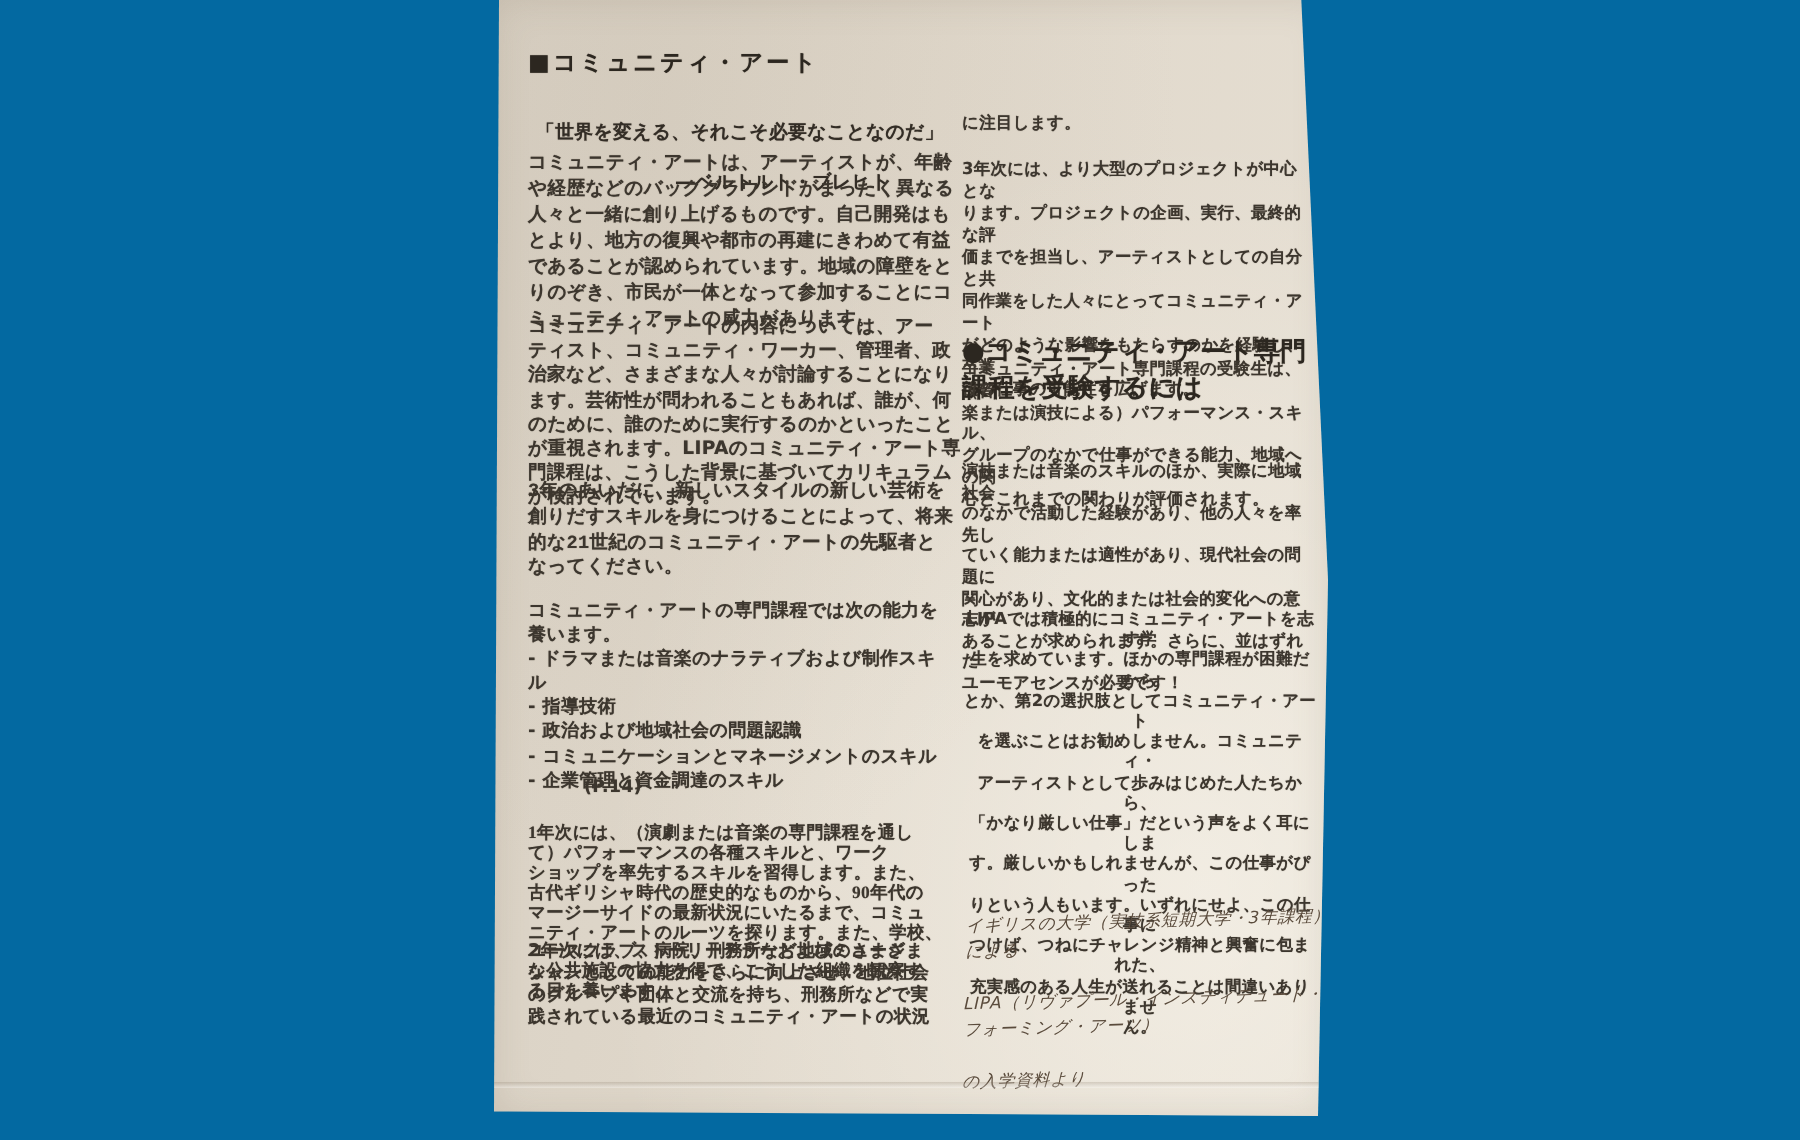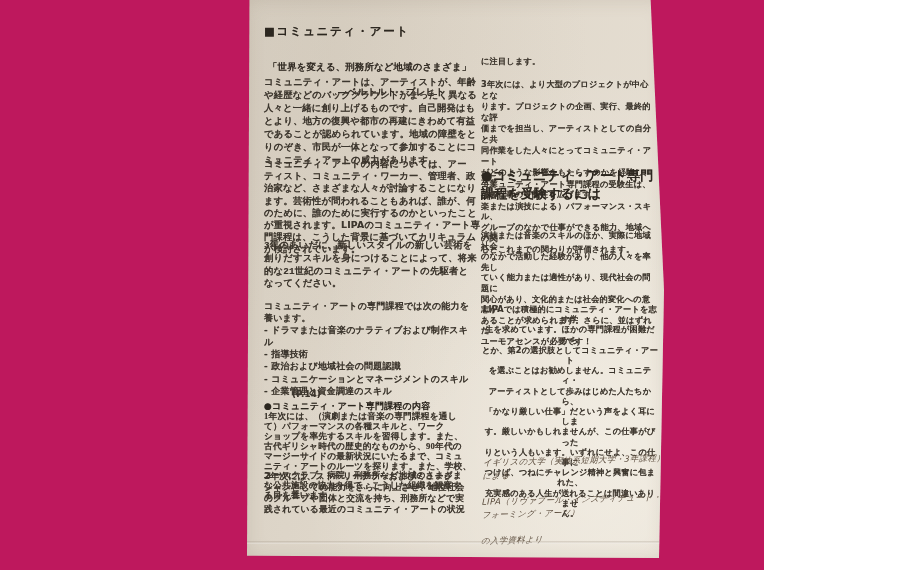--- a/index.html
+++ b/index.html
@@ -1,21 +1,21 @@
 <!DOCTYPE html>
 <html><head>
 <meta charset="utf-8">
 <style>
   html,body{margin:0;padding:0;}
   body{
     width:900px;height:570px;overflow:hidden;
     background:#ffffff;
     font-family:"DejaVu Sans",sans-serif;
   }
-  .stage{position:relative;width:764px;height:570px;background:#be185d;}
+  .stage{position:relative;width:900px;height:570px;background:#0369a1;}
   .paper{
     position:absolute;left:247px;top:0;width:417px;height:558px;
     background:
       radial-gradient(ellipse at 20% 10%, rgba(180,168,150,0.18), rgba(0,0,0,0) 55%),
       radial-gradient(ellipse at 85% 80%, rgba(255,252,244,0.5), rgba(0,0,0,0) 60%),
       linear-gradient(100deg,#d9d1c4 0%, #e0d8cb 45%, #e6dfd3 100%);
     clip-path: polygon(0.6% 0%, 96.8% 0%, 100% 52%, 98.8% 100%, 0% 99.6%);
     box-shadow: inset 0 0 18px rgba(120,105,85,0.18);
     color:#3c362e;
   }
@@ -62,21 +62,21 @@
 </style>
 </head>
 <body>
 
 <div class="stage">
   <div class="paper">
 
     <div class="blk title">■コミュニティ・アート</div>
 
     <div class="blk quote">
-      <div>「世界を変える、刑務所など地域のさまざま」</div>
+      <div>「世界を変える、それこそ必要なことなのだ」</div>
       <div class="attrib">―ベルトルト・ブレヒト</div>
     </div>
 
     <div class="blk p-intro">コミュニティ・アートは、アーティストが、年齢
 や経歴などのバックグラウンドがまったく異なる
 人々と一緒に創り上げるものです。自己開発はも
 とより、地方の復興や都市の再建にきわめて有益
 であることが認められています。地域の障壁をと
 りのぞき、市民が一体となって参加することにコ
 ミュニティ・アートの威力があります。</div>
@@ -99,21 +99,20 @@
 養います。
 - ドラマまたは音楽のナラティブおよび制作スキ
 ル
 - 指導技術
 - 政治および地域社会の問題認識
 - コミュニケーションとマネージメントのスキル
 - 企業管理と資金調達のスキル</div>
 
     <div class="blk p-pageref">(P.14)</div>
 
-    <div class="blk h-curriculum">●コミュニティ・アート専門課程の内容</div>
 
     <div class="blk p-year1">1年次には、（演劇または音楽の専門課程を通し
 て）パフォーマンスの各種スキルと、ワーク
 ショップを率先するスキルを習得します。また、
 古代ギリシャ時代の歴史的なものから、90年代の
 マージーサイドの最新状況にいたるまで、コミュ
 ニティ・アートのルーツを探ります。また、学校、
 ユースクラブ、病院、刑務所など地域のさまざま
 な公共施設の協力を得て、こうした組織を観察す
 る目を養います。</div>

